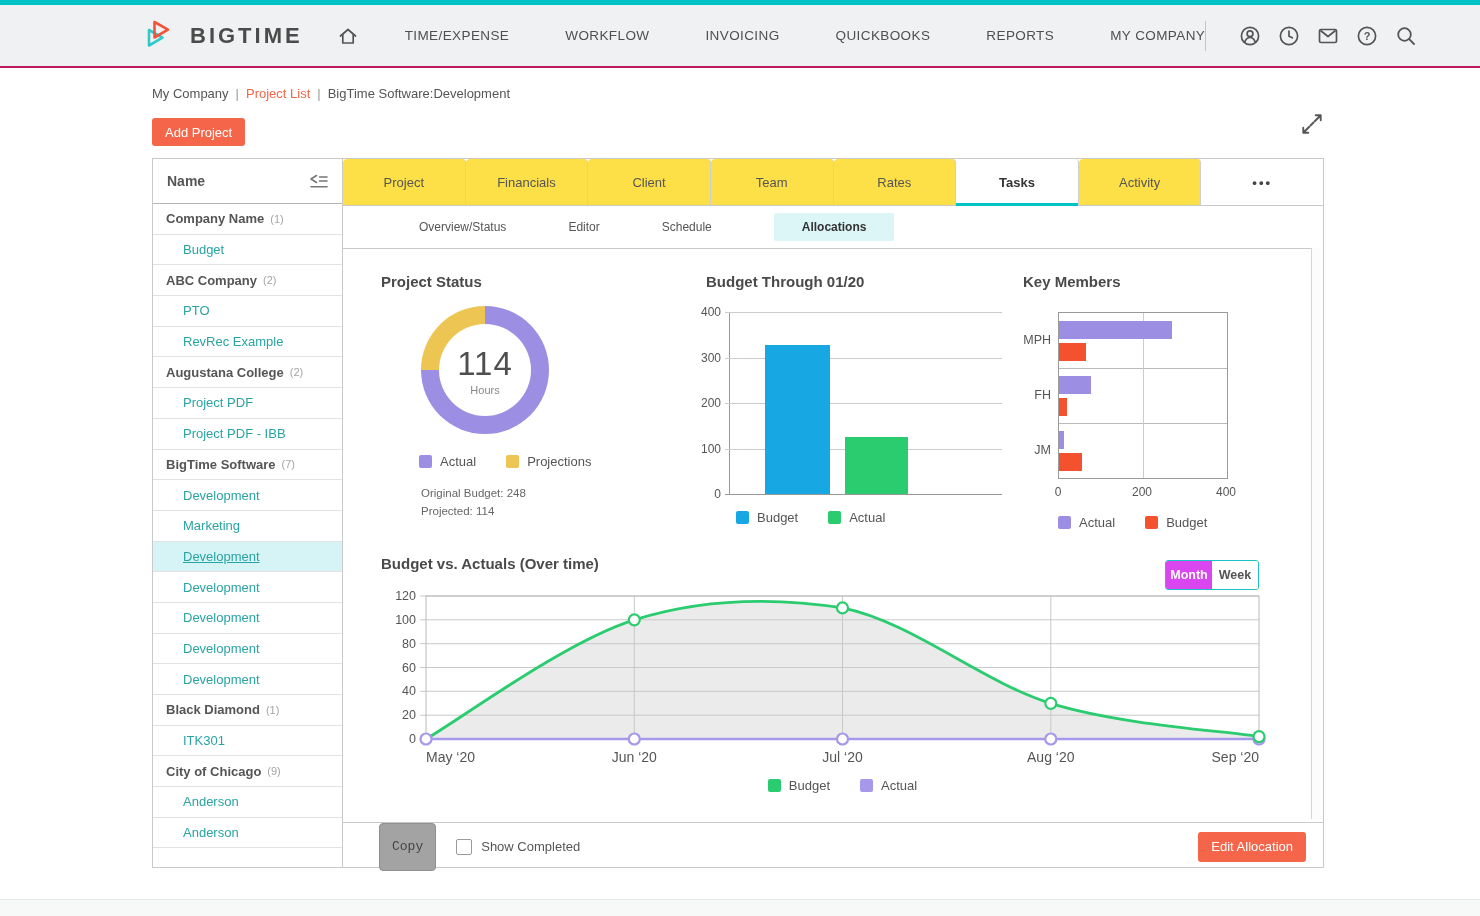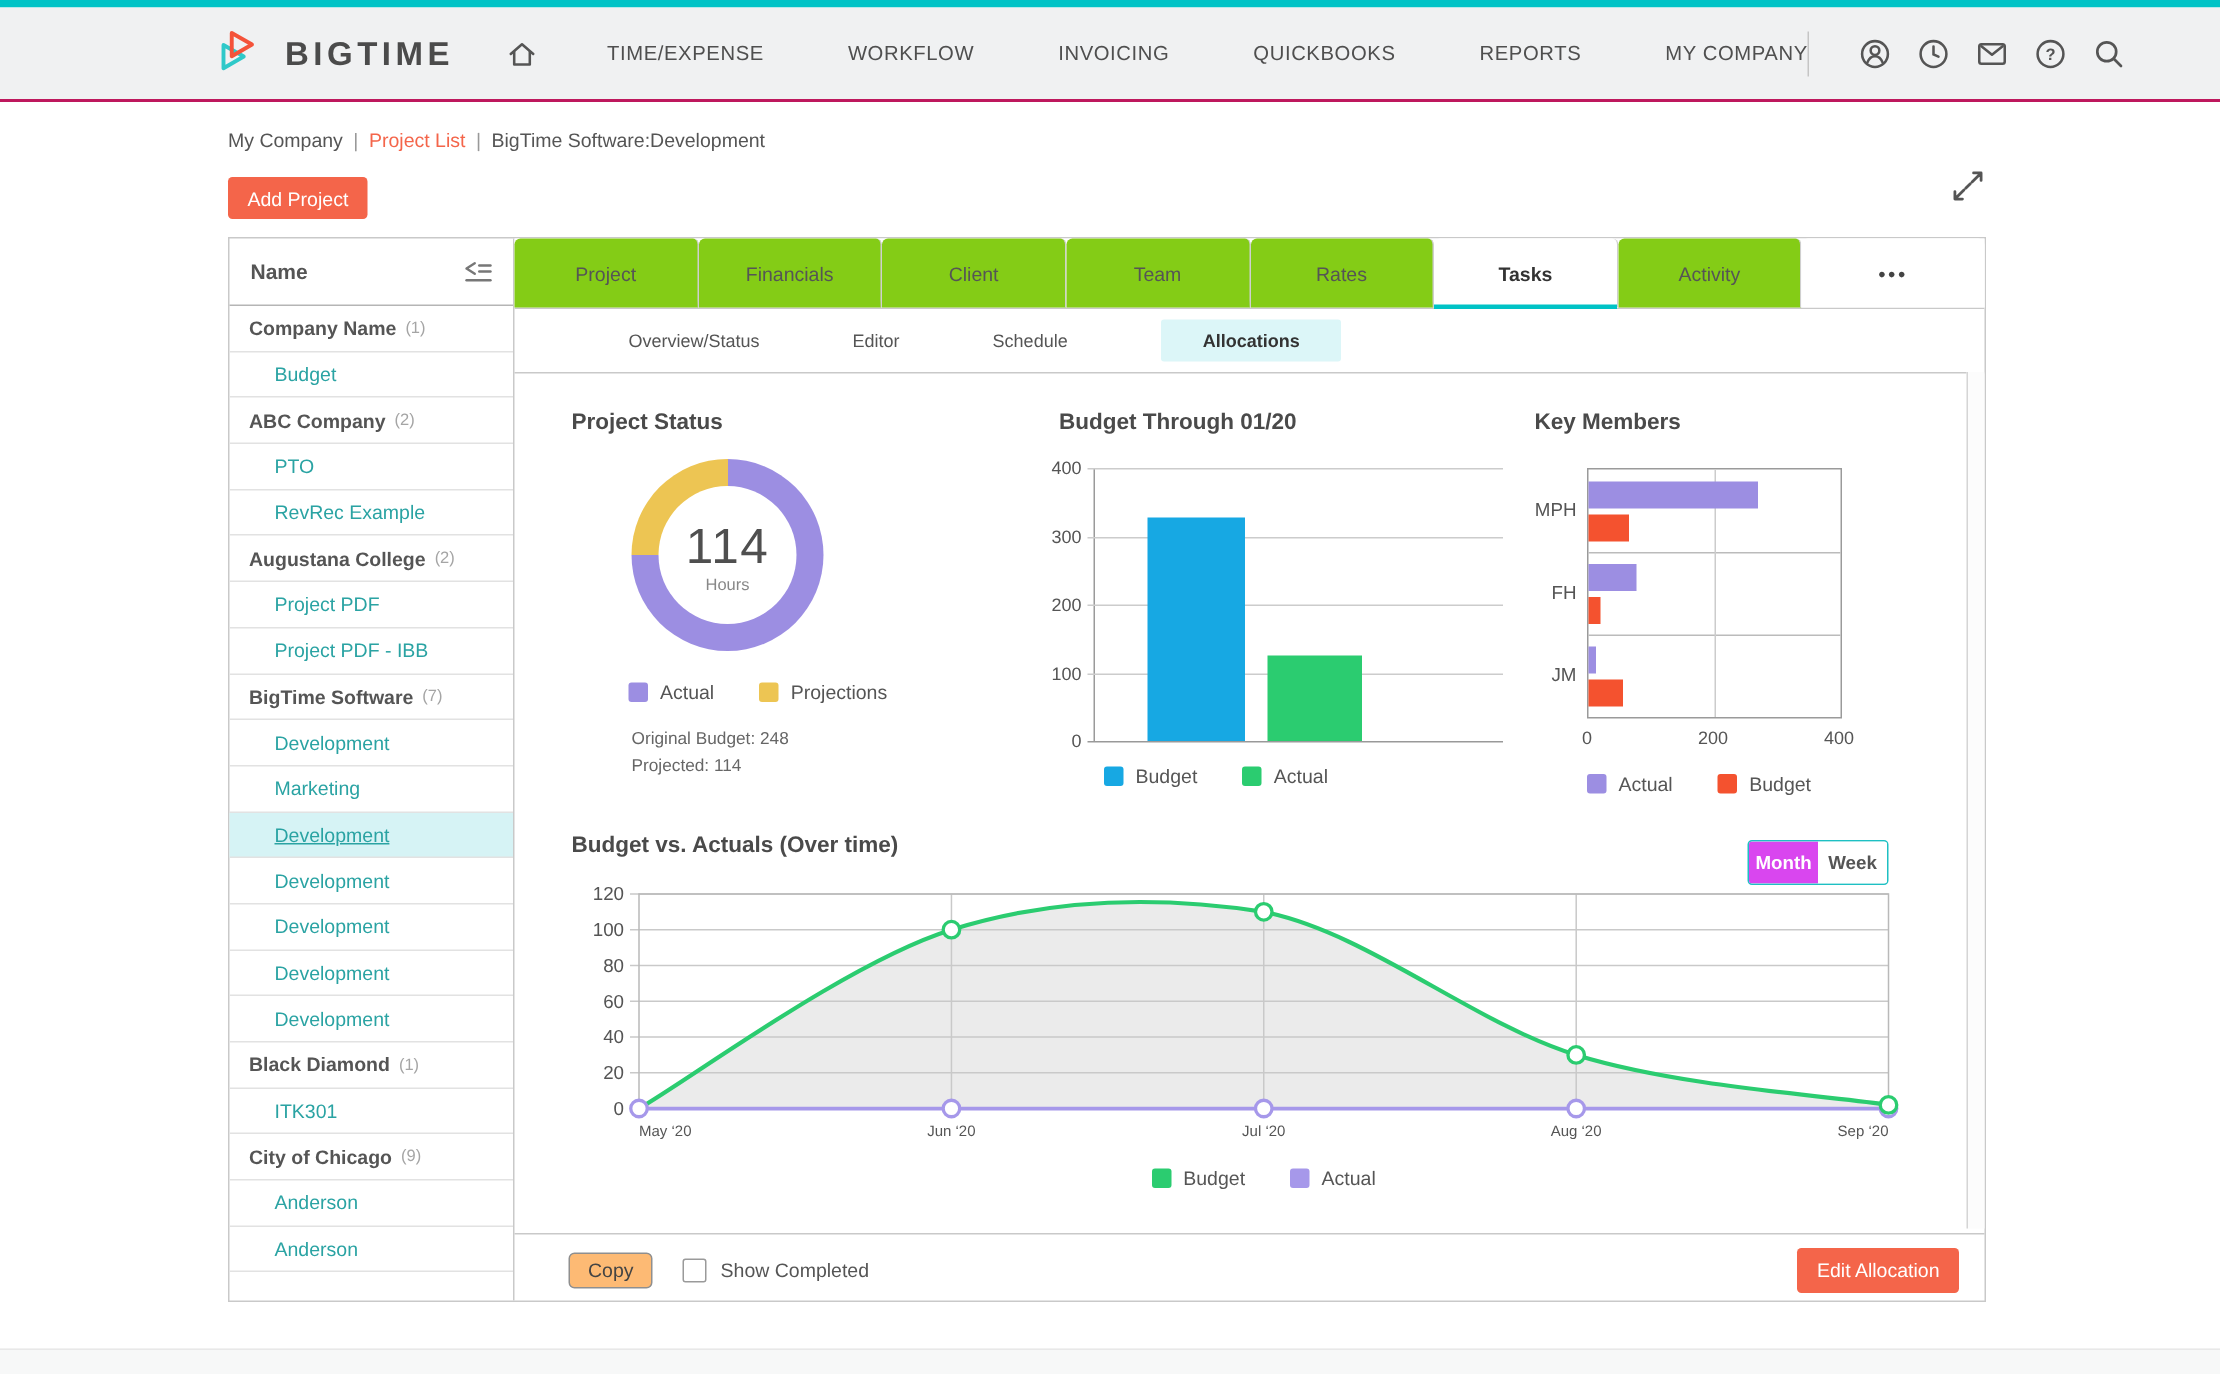--- a/index.html
+++ b/index.html
@@ -25,21 +25,21 @@
   .panel{margin:12px 0 0 152px;width:1172px;height:710px;border:1px solid #c9c9c9;display:flex;background:#fff;box-sizing:border-box}
   .sidebar{width:190px;border-right:1px solid #c9c9c9;box-sizing:border-box;flex:none;display:flex;flex-direction:column}
   .sb-header{height:45px;flex:none;display:flex;align-items:center;justify-content:space-between;padding:0 12px 0 14px;border-bottom:1px solid #b5b5b5;font-size:14px;font-weight:bold;color:#555;box-sizing:border-box}
   .sb-row{height:30.7px;flex:none;display:flex;align-items:center;border-bottom:1px solid #e2e2e2;font-size:13px;box-sizing:border-box}
   .sb-row.group{padding-left:13px;color:#555;font-weight:bold;cursor:pointer}
   .sb-count{font-weight:normal;font-size:11px;color:#a5a5a5;margin-left:6px}
   .sb-row.item{padding-left:30px;color:#2aa3a3;cursor:pointer}
   .sb-row.item.selected{background:#d6f3f5;text-decoration:underline}
   .content{flex:1;display:flex;flex-direction:column;position:relative;min-width:0}
   .tabs{height:46px;flex:none;display:flex;border-bottom:1px solid #c9c9c9;background:#fff}
-  .tab{flex:1;display:flex;align-items:center;justify-content:center;font-size:13px;color:#555;background:#84cc16;border-right:1px solid #cfcfcf;border-radius:4px 4px 0 0;position:relative;cursor:pointer}
+  .tab{flex:1;display:flex;align-items:center;justify-content:center;font-size:13px;color:#555;background:#fde047;border-right:1px solid #cfcfcf;border-radius:4px 4px 0 0;position:relative;cursor:pointer}
   .tab:last-child{border-right:none}
   .tab.active{background:#fff;font-weight:bold;color:#333}
   .tab.active::after{content:'';position:absolute;left:0;right:0;bottom:-1px;height:3px;background:#00c3c6}
   .tab.more{background:#fff;font-weight:bold;letter-spacing:2px;color:#444}
   .subtabs{height:43px;flex:none;display:flex;align-items:center;border-bottom:1px solid #c9c9c9;padding-left:76px;gap:62px;font-size:12px;color:#555;box-sizing:border-box}
   .subtab{cursor:pointer}
   .subtab.active{font-weight:bold;color:#333;background:#dcf6f8;padding:7px 28px;border-radius:2px}
   .charts-row{height:298px;flex:none;display:flex;padding:24px 0 0 38px;box-sizing:border-box}
   .chart-title{font-size:15px;font-weight:bold;color:#4a4a4a}
   .donut-block{width:325px;flex:none}
@@ -67,27 +67,27 @@
   .hbar-label{position:absolute;right:calc(100% + 8px);font-size:12.5px;color:#555;transform:translateY(-50%)}
   .hbar-xlabels{position:relative;width:168px;margin-left:35px;height:16px;font-size:12px;color:#555;margin-top:6px}
   .hbar-xlabel{position:absolute;transform:translateX(-50%)}
   .hbar-legend{margin:14px 0 0 35px}
   .line-block{height:275px;flex:none;box-sizing:border-box;padding:8px 0 0 38px;position:relative}
   .toggle{position:absolute;right:64px;top:13px;display:flex;border:1px solid #1ec0c3;border-radius:3px;overflow:hidden}
   .toggle-opt{width:46px;height:28px;display:flex;align-items:center;justify-content:center;font-size:12.5px;color:#555;background:#fff;cursor:pointer;font-weight:bold}
   .toggle-opt.active{background:#d946ef;color:#fff}
   .line-plot{position:relative;width:833px;height:143px;margin:24px 0 0 45px}
   .line-ylabel{position:absolute;right:calc(100% + 10px);transform:translateY(-50%);font-size:12.5px;color:#555}
-  .line-xlabels{position:relative;width:833px;margin-left:45px;height:16px;margin-top:10px;font-size:10px;color:#555}
+  .line-xlabels{position:relative;width:833px;margin-left:45px;height:16px;margin-top:10px;font-size:14px;color:#555}
   .line-xlabel{position:absolute;transform:translateX(-50%);white-space:nowrap}
   .line-xlabel.first{transform:none}
   .line-xlabel.last{transform:translateX(-100%)}
   .line-legend{width:833px;margin-left:45px;margin-top:13px;justify-content:center}
   .content-footer{height:48px;flex:none;border-top:1px solid #c9c9c9;display:flex;align-items:center;padding:0 17px 0 36px;box-sizing:border-box}
-  .copy-btn{background:#fdba74;border:1px solid #8f8f8f;border-radius:4px;height:24px;padding:0 12px;font-size:13px;color:#444;font-family:Liberation Sans, sans-serif;cursor:pointer}
+  .copy-btn{background:#a3a3a3;border:1px solid #8f8f8f;border-radius:4px;height:48px;padding:0 12px;font-size:13px;color:#444;font-family:Liberation Mono, monospace;cursor:pointer}
   .checkbox{width:16px;height:16px;border:1.5px solid #9a9a9a;border-radius:2px;background:#fff;margin-left:20px;box-sizing:border-box;cursor:pointer}
   .cb-label{font-size:13px;color:#555;margin-left:9px}
   .edit-btn{margin-left:auto;background:#f4654a;color:#fff;border:none;border-radius:3px;height:30px;padding:0 13px;font-size:13px;font-family:inherit;cursor:pointer}
   .scroll-track{position:absolute;top:89px;bottom:48px;right:0;width:11px;border-left:1px solid #d5d5d5;background:#fcfcfc}
   .bottom-strip{height:17px;background:#f7f8f8;border-top:1px solid #e8e8e8;margin-top:31px}
   svg{display:block}
 </style>
 </head>
 <body>
 

